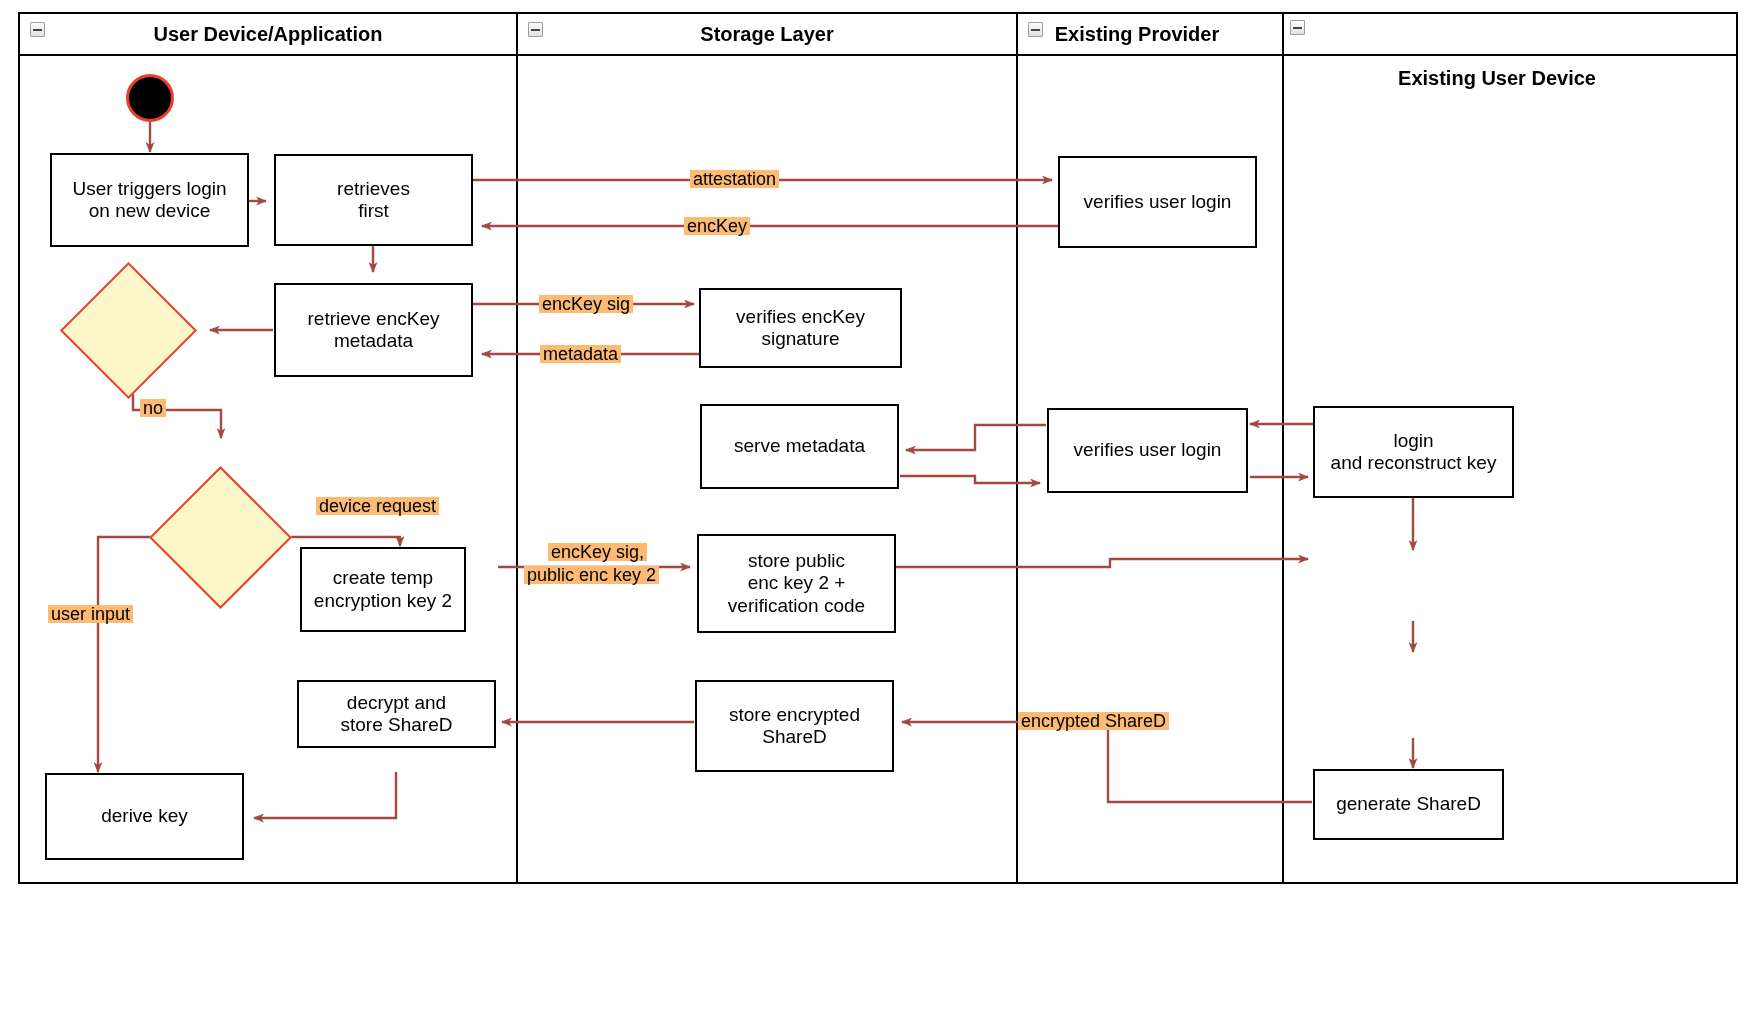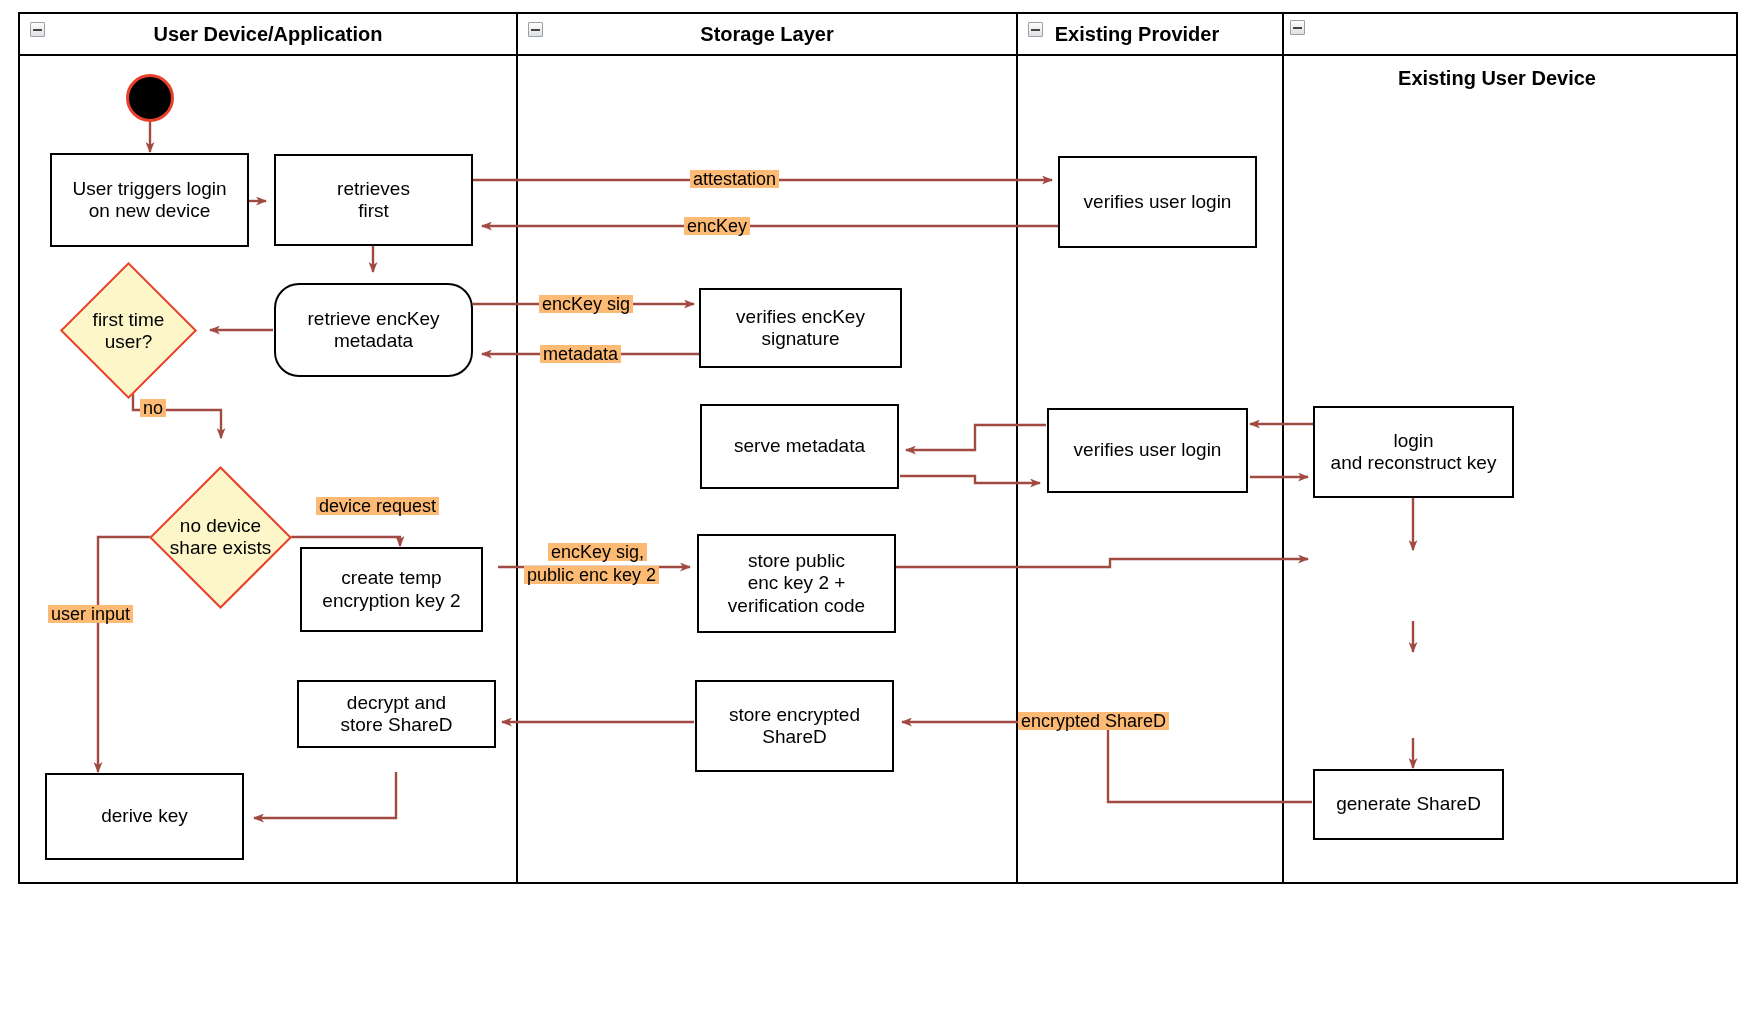--- a/index.html
+++ b/index.html
@@ -135,32 +135,28 @@
   </svg>
 
   <div class="start" style="left:126px;top:74px;width:48px;height:48px;"></div>
 
   <div class="node" style="left:50px;top:153px;width:199px;height:94px;white-space:pre-line;">User triggers login
 on new device</div>
 
   <div class="node" style="left:274px;top:154px;width:199px;height:92px;white-space:pre-line;">retrieves
 first</div>
 
-  <div class="node" style="left:274px;top:283px;width:199px;height:94px;white-space:pre-line;border-radius:25px;">retrieve encKey
+  <div class="node" style="left:274px;top:283px;width:199px;height:94px;white-space:pre-line;">retrieve encKey
 metadata</div>
 
   <div class="diamond" style="left:80px;top:282px;width:97px;height:97px;"></div>
-  <div class="diamond-lbl" style="left:63px;top:300px;width:131px;height:62px;white-space:pre-line;">first time
-user?</div>
 
   <div class="diamond" style="left:170px;top:487px;width:101px;height:101px;"></div>
-  <div class="diamond-lbl" style="left:150px;top:505px;width:141px;height:64px;white-space:pre-line;">no device
-share exists</div>
-
-  <div class="node" style="left:300px;top:547px;width:183px;height:85px;white-space:pre-line;">create temp
+
+  <div class="node" style="left:300px;top:547px;width:166px;height:85px;white-space:pre-line;">create temp
 encryption key 2</div>
 
   <div class="node" style="left:297px;top:680px;width:199px;height:68px;white-space:pre-line;">decrypt and
 store ShareD</div>
 
   <div class="node" style="left:45px;top:773px;width:199px;height:87px;white-space:pre-line;">derive key</div>
 
   <div class="node" style="left:699px;top:288px;width:203px;height:80px;white-space:pre-line;">verifies encKey
 signature</div>
 

